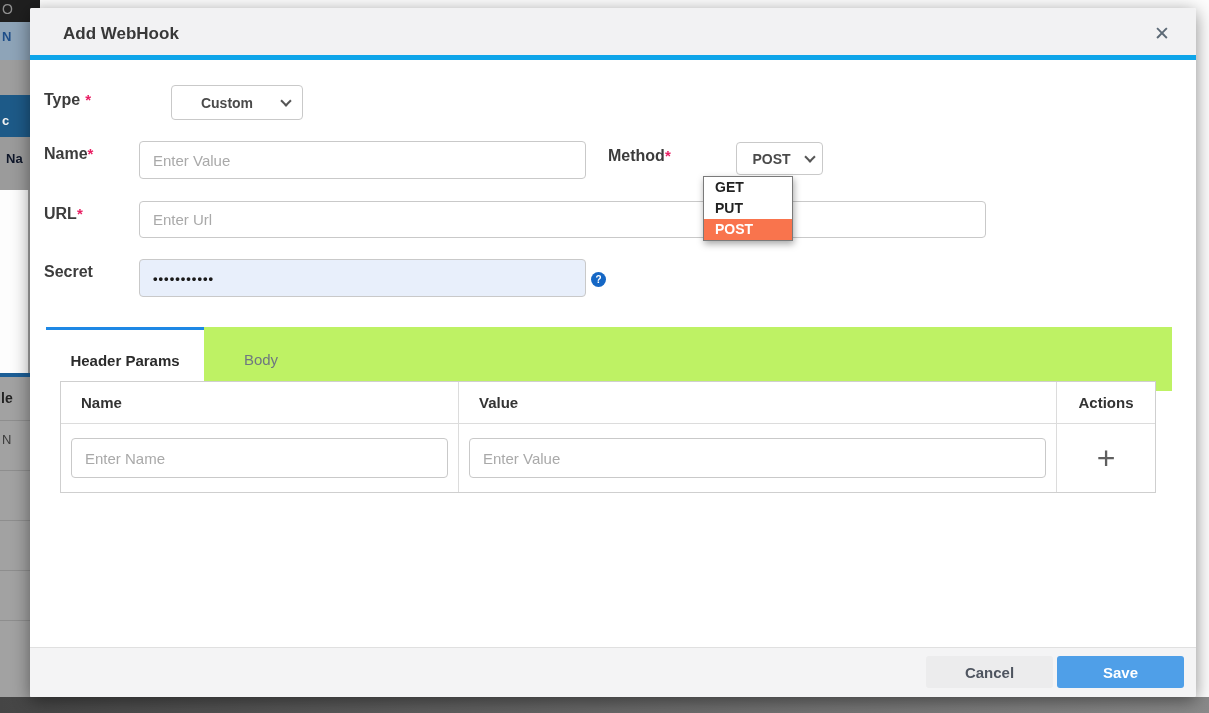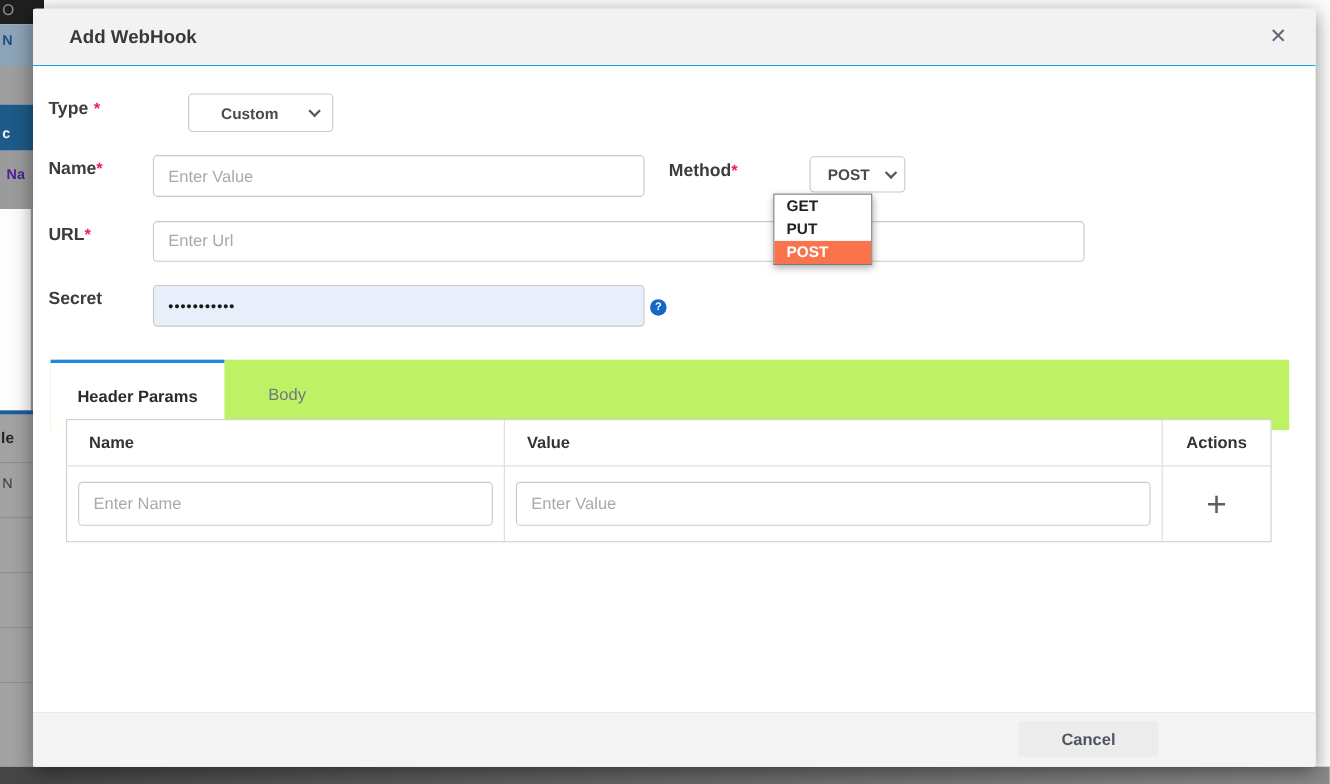--- a/index.html
+++ b/index.html
@@ -6,32 +6,32 @@
   html,body { width:1209px; height:713px; }
   body { font-family:"Liberation Sans", sans-serif; overflow:hidden; background:#ffffff; }
   .stage { position:relative; width:1209px; height:713px; background:#fdfdfd; overflow:hidden; }
 
   
   .bg-seg { position:absolute; left:0; width:30px; overflow:hidden; }
   .bg-topbar { position:absolute; left:0; top:0; width:40px; height:22px; background:#1f1f1f; color:#8f8f8f; font-size:14px; line-height:18px; padding-left:2px; }
   .bg-nav { top:22px; height:38px; background:#8ea4b8; color:#1d4e89; font-weight:bold; font-size:13px; line-height:13px; padding:8px 0 0 2px; }
   .bg-gray1 { top:60px; height:35px; background:#9e9e9e; }
   .bg-blue { top:95px; height:42px; background:#1d5a88; color:#f2f2f2; font-weight:bold; font-size:13px; padding:18px 0 0 2px; }
-  .bg-gray2 { top:137px; height:53px; background:#9b9b9b; color:#4c1d95; font-weight:bold; font-size:13px; padding:14px 0 0 6px; }
+  .bg-gray2 { top:137px; height:53px; background:#9b9b9b; color:#0f172a; font-weight:bold; font-size:13px; padding:14px 0 0 6px; }
   .bg-gray3 { top:190px; height:183px; background:#a5a5a5; color:#333; font-weight:normal; font-size:13px; padding:12px 0 0 15px;margin-left:28px; }
   .bg-blueline { top:373px; height:4px; background:#1c5e96; }
   .bg-gray4 { top:377px; height:320px; background:#a2a2a2; }
   .bg-gray4 .frag1 { position:absolute; top:13px; left:1px; color:#222; font-weight:bold; font-size:14px; }
   .bg-gray4 .frag2 { position:absolute; top:55px; left:2px; color:#3a3a3a; font-size:13px; }
   .bg-rowline { position:absolute; left:0; width:30px; height:1px; background:#8e8e8e; }
   .bg-bottombar { position:absolute; left:0; top:697px; width:1209px; height:16px; background:linear-gradient(to right,#454545,#8a8a8a); }
 
   
   .modal { position:absolute; left:30px; top:8px; width:1166px; height:689px; background:#fff; box-shadow:0 4px 18px rgba(0,0,0,0.45); border-radius:2px; }
-  .modal-header { position:absolute; left:0; top:0; width:100%; height:52px; background:#f2f2f3; border-bottom:1px solid #0ea5e9; border-radius:2px 2px 0 0; }
+  .modal-header { position:absolute; left:0; top:0; width:100%; height:52px; background:#f2f2f3; border-bottom:5px solid #0ea5e9; border-radius:2px 2px 0 0; }
   .modal-title { position:absolute; left:33px; top:0; line-height:52px; font-size:17px; font-weight:bold; color:#383838; }
   .close-x { position:absolute; right:20px; top:0; height:52px; line-height:52px; font-size:19px; color:#5d6a76; cursor:pointer; padding:0 6px; }
 
   .lbl { position:absolute; font-size:16px; font-weight:bold; color:#3c3c3c; white-space:nowrap; }
   .req { color:#e91e63; font-size:15px; }
   .req.spaced { margin-left:5px; }
 
   .inp { position:absolute; border:1px solid #c9c9c9; border-radius:4px; background:#fff; font-size:15px; color:#333; padding-left:13px; font-family:"Liberation Sans", sans-serif; outline:none; }
   .inp::placeholder { color:#a9a9a9; opacity:1; }
 
@@ -158,16 +158,17 @@
           <input class="cell-inp" placeholder="Enter Value" style="">
         </div>
         <div class="pcell c-actions">
           <span class="plus">+</span>
         </div>
       </div>
     </div>
 
     <div class="modal-footer">
       <button class="btn btn-cancel">Cancel</button>
+      <button class="btn btn-save">Save</button>
     </div>
 
   </div>
 </div>
 
 </body></html>

